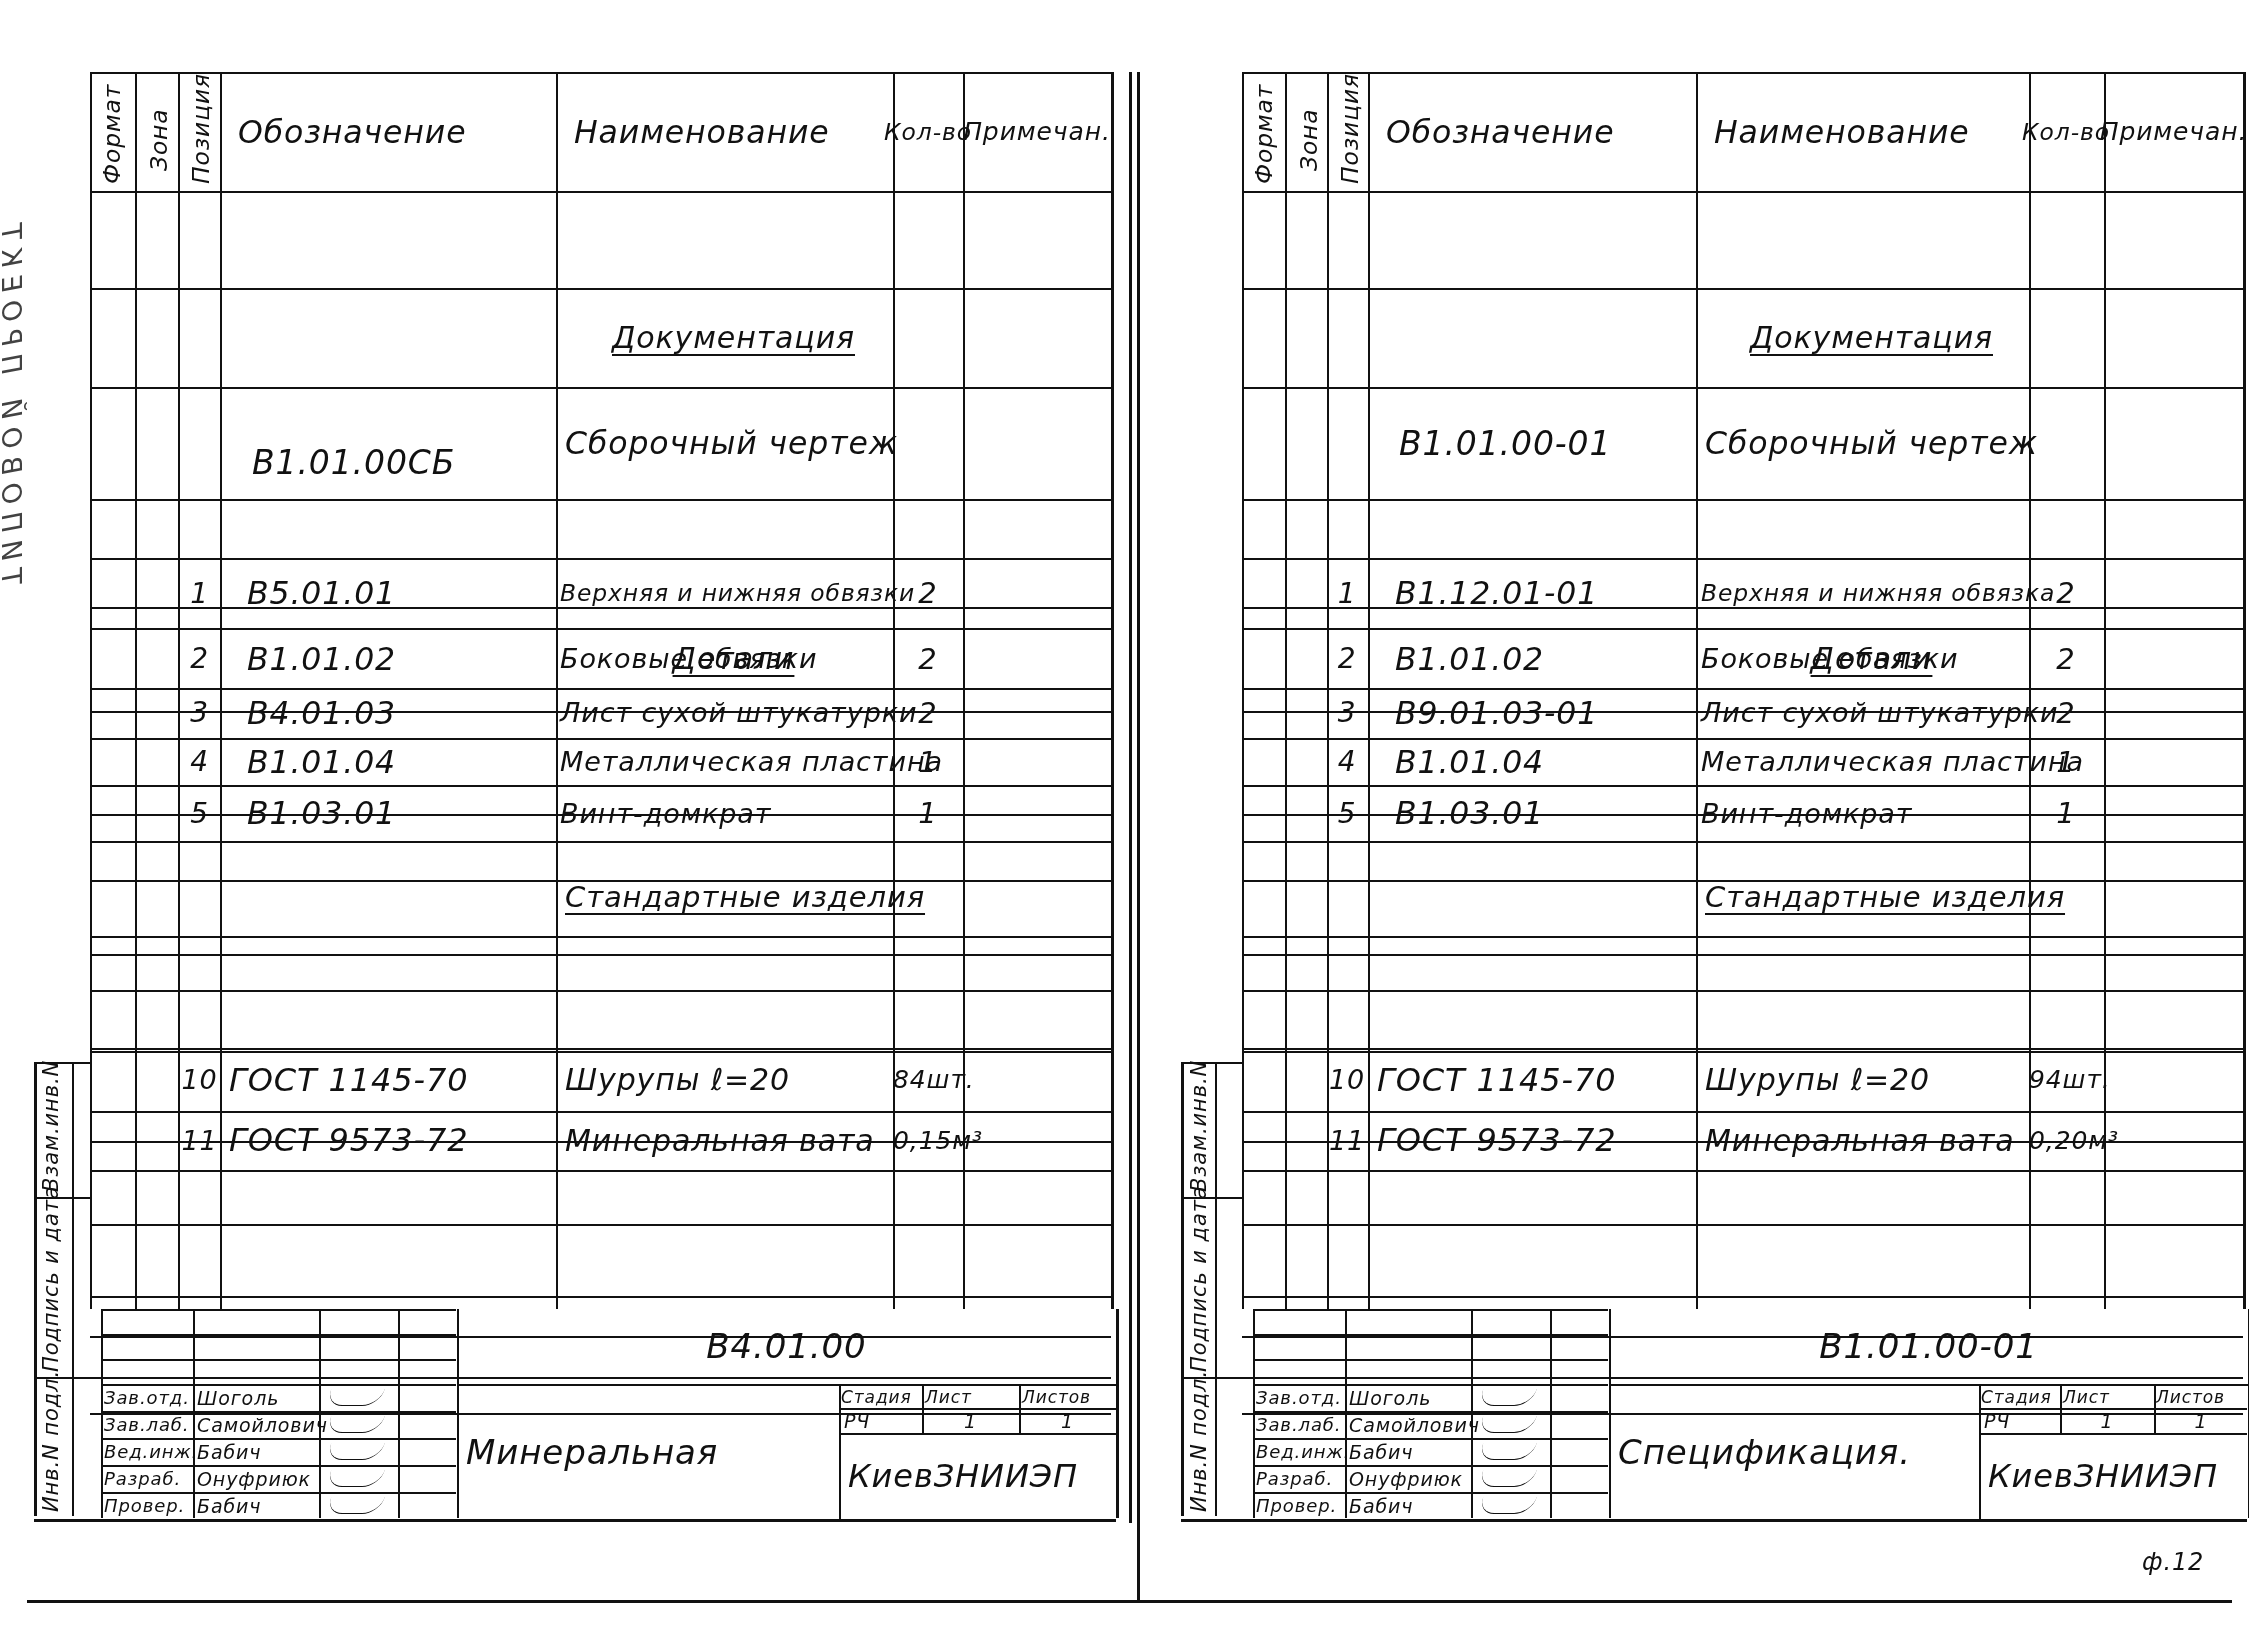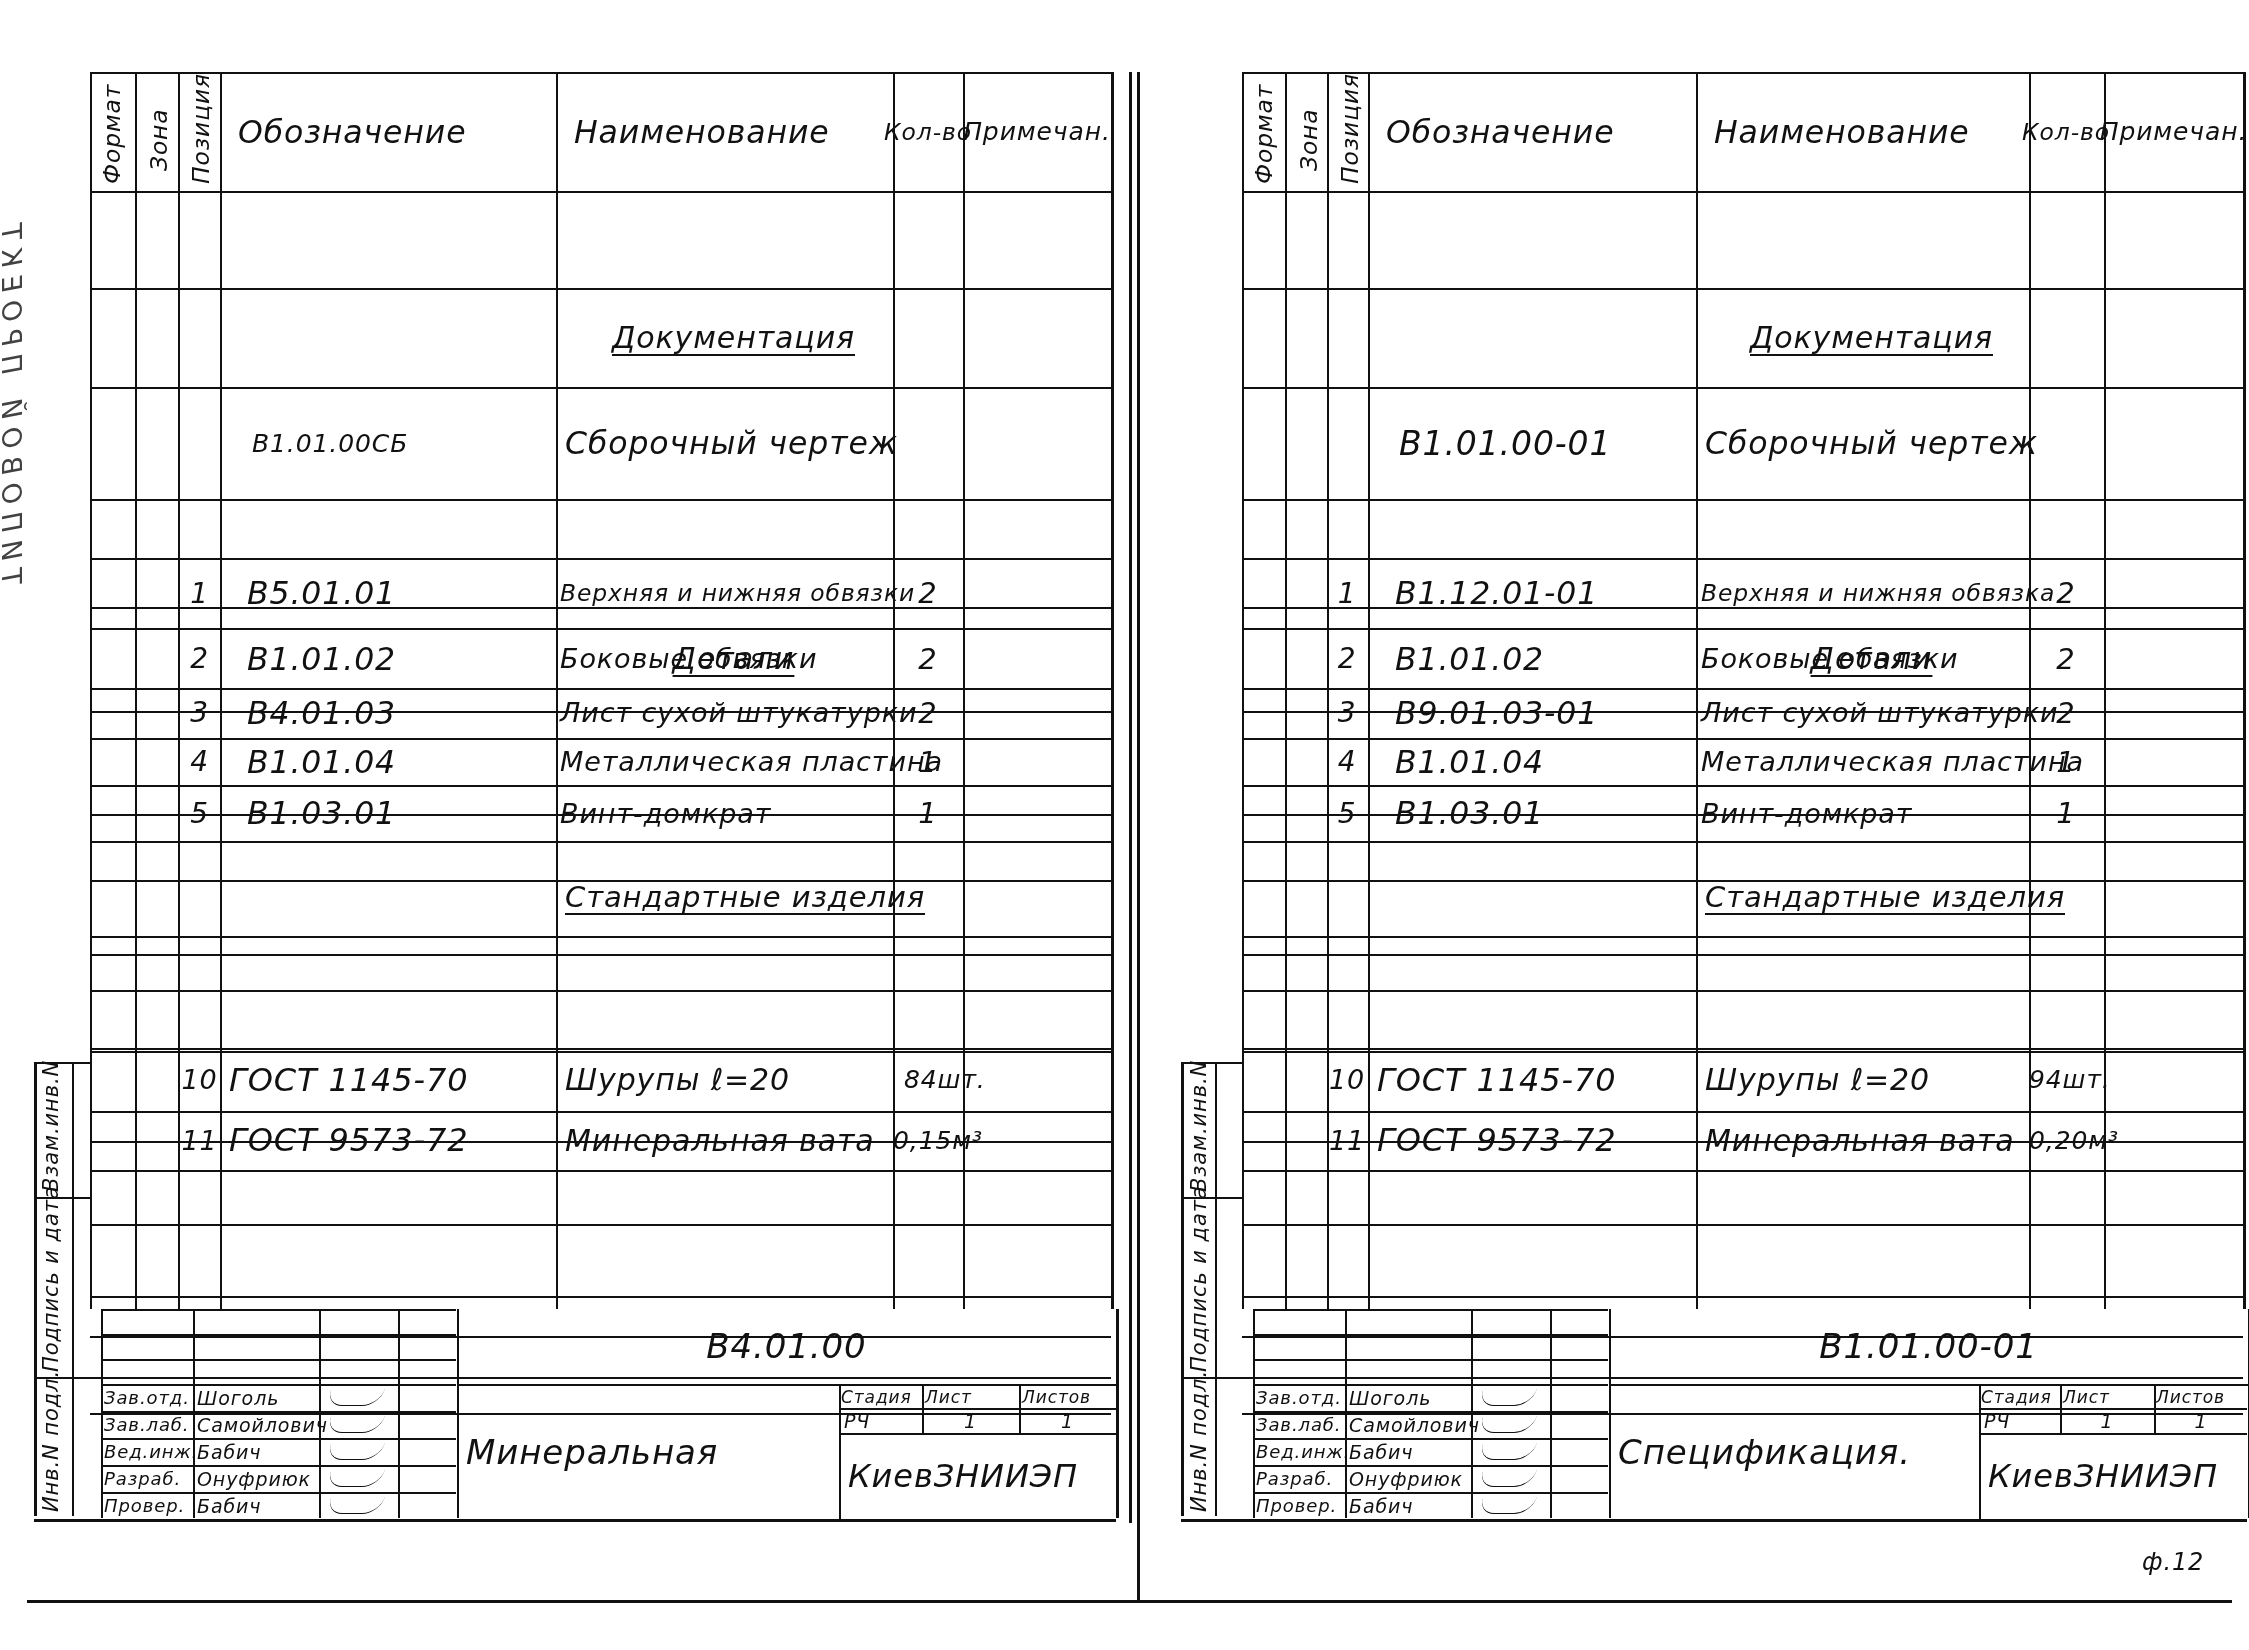--- a/index.html
+++ b/index.html
@@ -56,21 +56,21 @@
       <div class="line" style="left: 1111px; top: 72px; width: 3.1px; height: 1237px;"></div>
       <div class="line" style="left: 1129px; top: 72px; width: 2.7px; height: 1451px;"></div>
       <div class="vtext hw" style="left: 98px; top: 184px; font-size: 23.4px;">Формат</div>
       <div class="vtext hw" style="left: 145px; top: 171px; font-size: 23.4px;">Зона</div>
       <div class="vtext hw" style="left: 187px; top: 184px; font-size: 23.4px;">Позиция</div>
       <div class="cell hw " style="left: 238px; top: 72px; width: 317px; height: 119px; font-size: 31.5px;">Обозначение</div>
       <div class="cell hw " style="left: 574px; top: 72px; width: 319px; height: 119px; font-size: 31.5px;">Наименование</div>
       <div class="cell hw center" style="left: 893px; top: 72px; width: 70px; height: 119px; font-size: 23.4px;">Кол-во</div>
       <div class="cell hw center" style="left: 963px; top: 72px; width: 148px; height: 119px; font-size: 25px;">Примечан.</div>
       <div class="cell hw u center" style="left: 574px; top: 288px; width: 319px; height: 99px; font-size: 30px;">Документация</div>
-      <div class="cell hw " style="left: 252px; top: 387px; width: 304px; height: 112px; font-size: 25px;">В1.01.00СБ</div>
+      <div class="cell hw " style="left: 252px; top: 406px; width: 304px; height: 112px; font-size: 33px;">В1.01.00СБ</div>
       <div class="cell hw " style="left: 565px; top: 387px; width: 328px; height: 112px; font-size: 31.5px;">Сборочный чертеж</div>
       <div class="cell hw u center" style="left: 574px; top: 607px; width: 319px; height: 103px; font-size: 30px;">Детали</div>
       <div class="line" style="left: 90px; top: 558px; width: 1021px; height: 2.2px;"></div>
       <div class="line" style="left: 90px; top: 628px; width: 1021px; height: 2.2px;"></div>
       <div class="line" style="left: 90px; top: 688px; width: 1021px; height: 2.2px;"></div>
       <div class="line" style="left: 90px; top: 738px; width: 1021px; height: 2.2px;"></div>
       <div class="line" style="left: 90px; top: 785px; width: 1021px; height: 2.2px;"></div>
       <div class="line" style="left: 90px; top: 841px; width: 1021px; height: 2.2px;"></div>
       <div>
         <div class="cell hw center" style="left: 178px; top: 558px; width: 43px; height: 70px; font-size: 28px;">1</div>
@@ -102,21 +102,21 @@
         <div class="cell hw " style="left: 560px; top: 785px; width: 333px; height: 56px; font-size: 27px;">Винт-домкрат</div>
         <div class="cell hw center" style="left: 893px; top: 785px; width: 70px; height: 56px; font-size: 29px;">1</div>
       </div>
       <div class="cell hw u" style="left: 565px; top: 841px; width: 373px; height: 112px; font-size: 29px;">Стандартные изделия</div>
       <div class="line" style="left: 90px; top: 954px; width: 1021px; height: 2.2px;"></div>
       <div class="line" style="left: 90px; top: 1048px; width: 1021px; height: 2.2px;"></div>
       <div>
         <div class="cell hw center" style="left: 178px; top: 1048px; width: 43px; height: 63px; font-size: 27px;">10</div>
         <div class="cell hw " style="left: 229px; top: 1048px; width: 326px; height: 63px; font-size: 32px;">ГОСТ 1145-70</div>
         <div class="cell hw " style="left: 565px; top: 1048px; width: 328px; height: 63px; font-size: 30px;">Шурупы ℓ=20</div>
-        <div class="cell hw " style="left: 893px; top: 1048px; width: 88px; height: 63px; font-size: 25px; margin-left: 11px;">84шт.</div>
+        <div class="cell hw " style="left: 893px; top: 1048px; width: 88px; height: 63px; font-size: 25px;">84шт.</div>
       </div>
       <div>
         <div class="cell hw center" style="left: 178px; top: 1111px; width: 43px; height: 58px; font-size: 27px;">11</div>
         <div class="cell hw " style="left: 229px; top: 1111px; width: 326px; height: 58px; font-size: 32px;">ГОСТ 9573-72</div>
         <div class="cell hw " style="left: 565px; top: 1111px; width: 328px; height: 58px; font-size: 30px;">Минеральная вата</div>
         <div class="cell hw " style="left: 893px; top: 1111px; width: 88px; height: 58px; font-size: 25px;">0,15м³</div>
       </div>
       <div class="line" style="left: 90px; top: 1111px; width: 1021px; height: 2.2px;"></div>
       <div class="line" style="left: 90px; top: 1170px; width: 1021px; height: 2.2px;"></div>
       <div class="line" style="left: 34px; top: 1062px; width: 2.7px; height: 454px;"></div>

